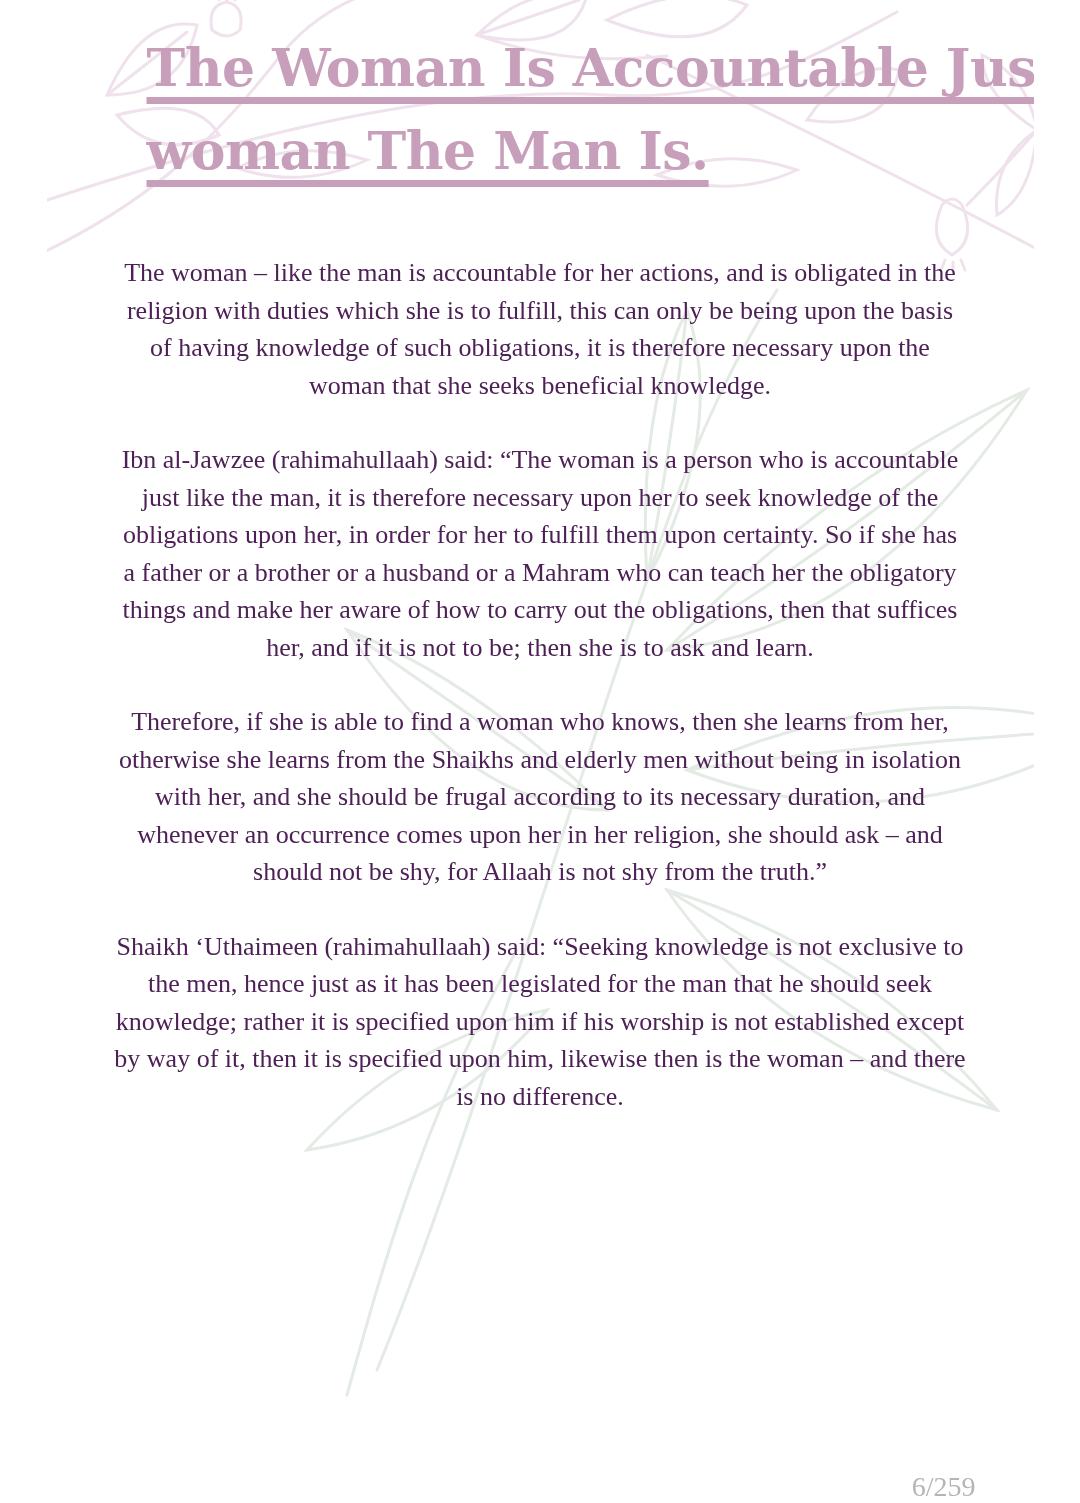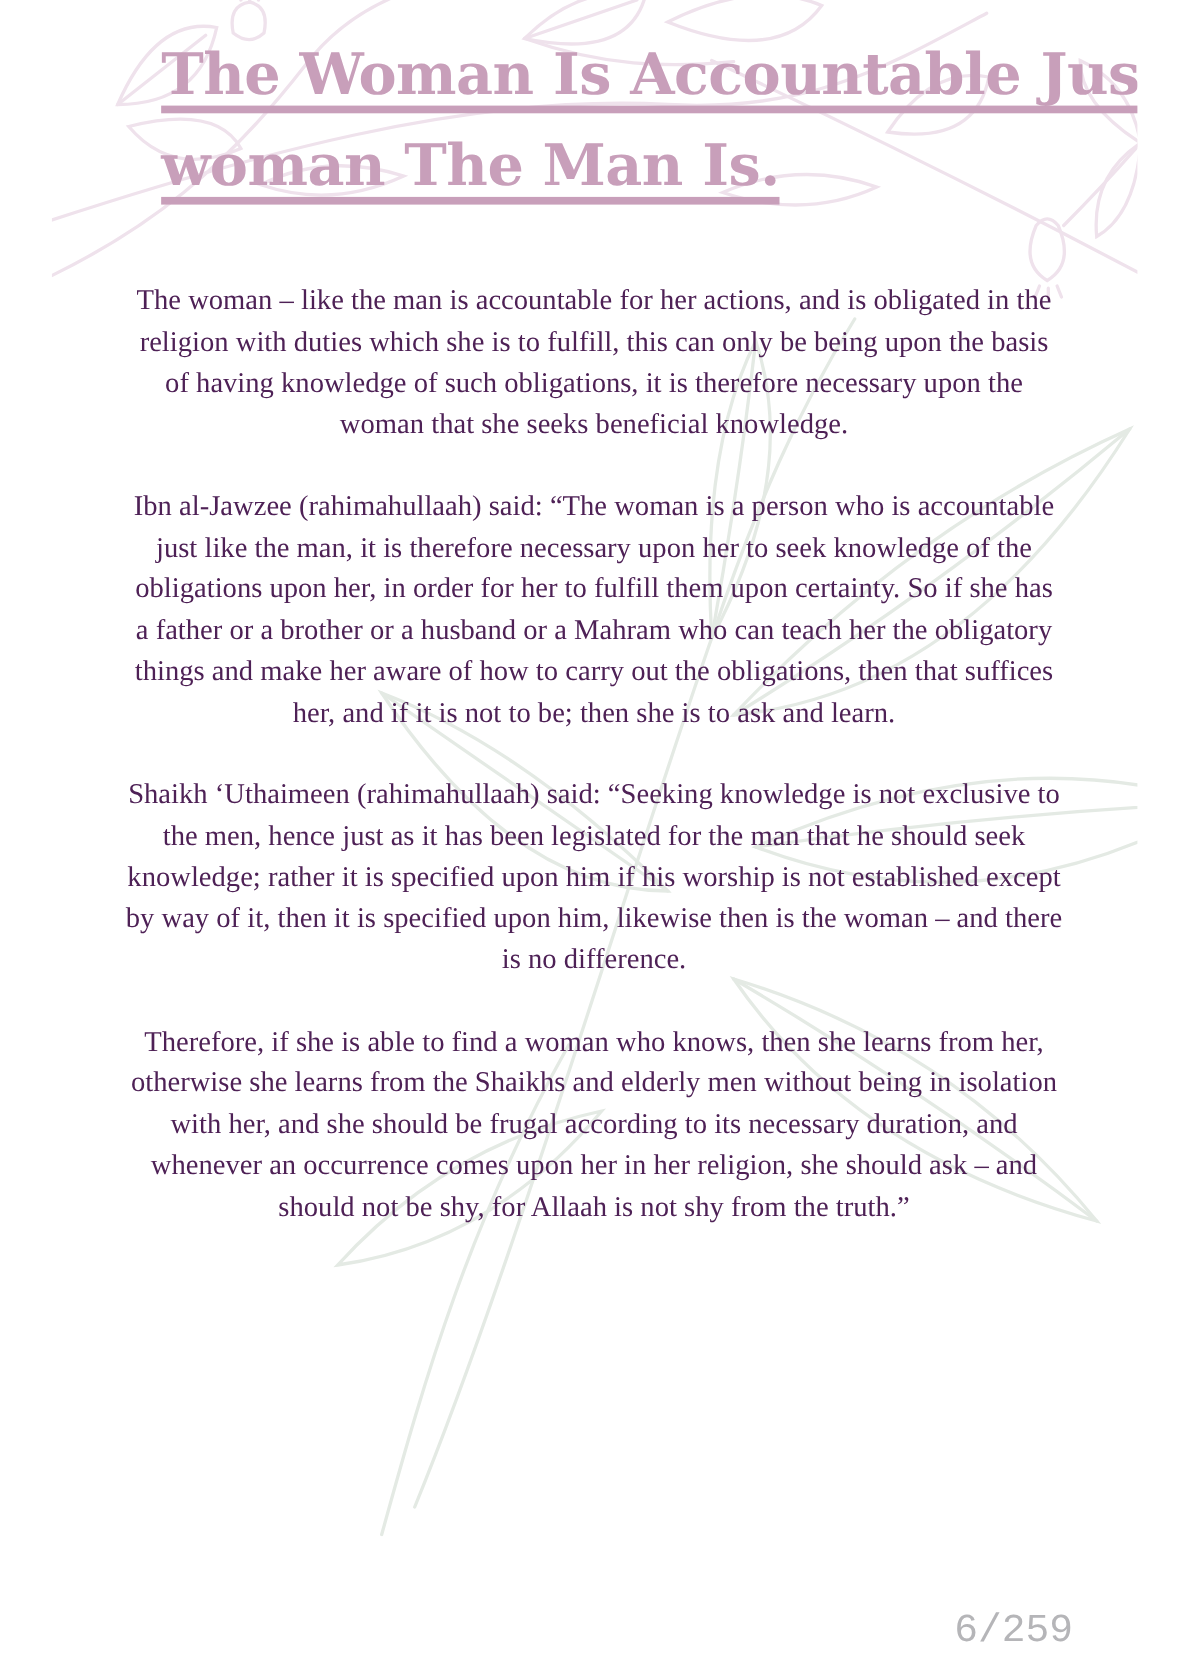--- a/index.html
+++ b/index.html
@@ -49,22 +49,22 @@
     bottom:20px;
     text-align:center;
     font-size:15.5px;
     color:var(--body-purple,#4e2156);
     z-index:3;
   }
   .page-number{
     position:absolute;
     right:58px;
     bottom:0px;
-    font-family:Liberation Mono, monospace;
-    font-size:36px;
+    font-family:Liberation Serif, serif;
+    font-size:28px;
     color:var(--page-number-gray,#b5b5b8);
     z-index:1;
     margin-left:48px;
   }
 </style>
 </head>
 <body>
 
 <div class="page">
 
@@ -113,19 +113,19 @@
 
   <div class="content">
     <header class="title-block">
       <span class="title-line">The Woman Is Accountable Just&nbsp;&nbsp;</span>
       <span class="title-line">woman The Man Is.</span>
     </header>
 
     <main class="body-block">
       <p>The woman – like the man is accountable for her actions, and is obligated in the religion with duties which she is to fulfill, this can only be being upon the basis of having knowledge of such obligations, it is therefore necessary upon the woman that she seeks beneficial knowledge.</p>
       <p>Ibn al-Jawzee (rahimahullaah) said: “The woman is a person who is accountable just like the man, it is therefore necessary upon her to seek knowledge of the obligations upon her, in order for her to fulfill them upon certainty. So if she has a father or a brother or a husband or a Mahram who can teach her the obligatory things and make her aware of how to carry out the obligations, then that suffices her, and if it is not to be; then she is to ask and learn.</p>
+      <p>Therefore, if she is able to find a woman who knows, then she learns from her, otherwise she learns from the Shaikhs and elderly men without being in isolation with her, and she should be frugal according to its necessary duration, and whenever an occurrence comes upon her in her religion, she should ask – and should not be shy, for Allaah is not shy from the truth.”</p>
       <p>Shaikh ‘Uthaimeen (rahimahullaah) said: “Seeking knowledge is not exclusive to the men, hence just as it has been legislated for the man that he should seek knowledge; rather it is specified upon him if his worship is not established except by way of it, then it is specified upon him, likewise then is the woman – and there is no difference.</p>
-      <p>Therefore, if she is able to find a woman who knows, then she learns from her, otherwise she learns from the Shaikhs and elderly men without being in isolation with her, and she should be frugal according to its necessary duration, and whenever an occurrence comes upon her in her religion, she should ask – and should not be shy, for Allaah is not shy from the truth.”</p>
     </main>
   </div>
 
   <div class="page-number">6/259</div>
 </div>
 
 </body></html>

